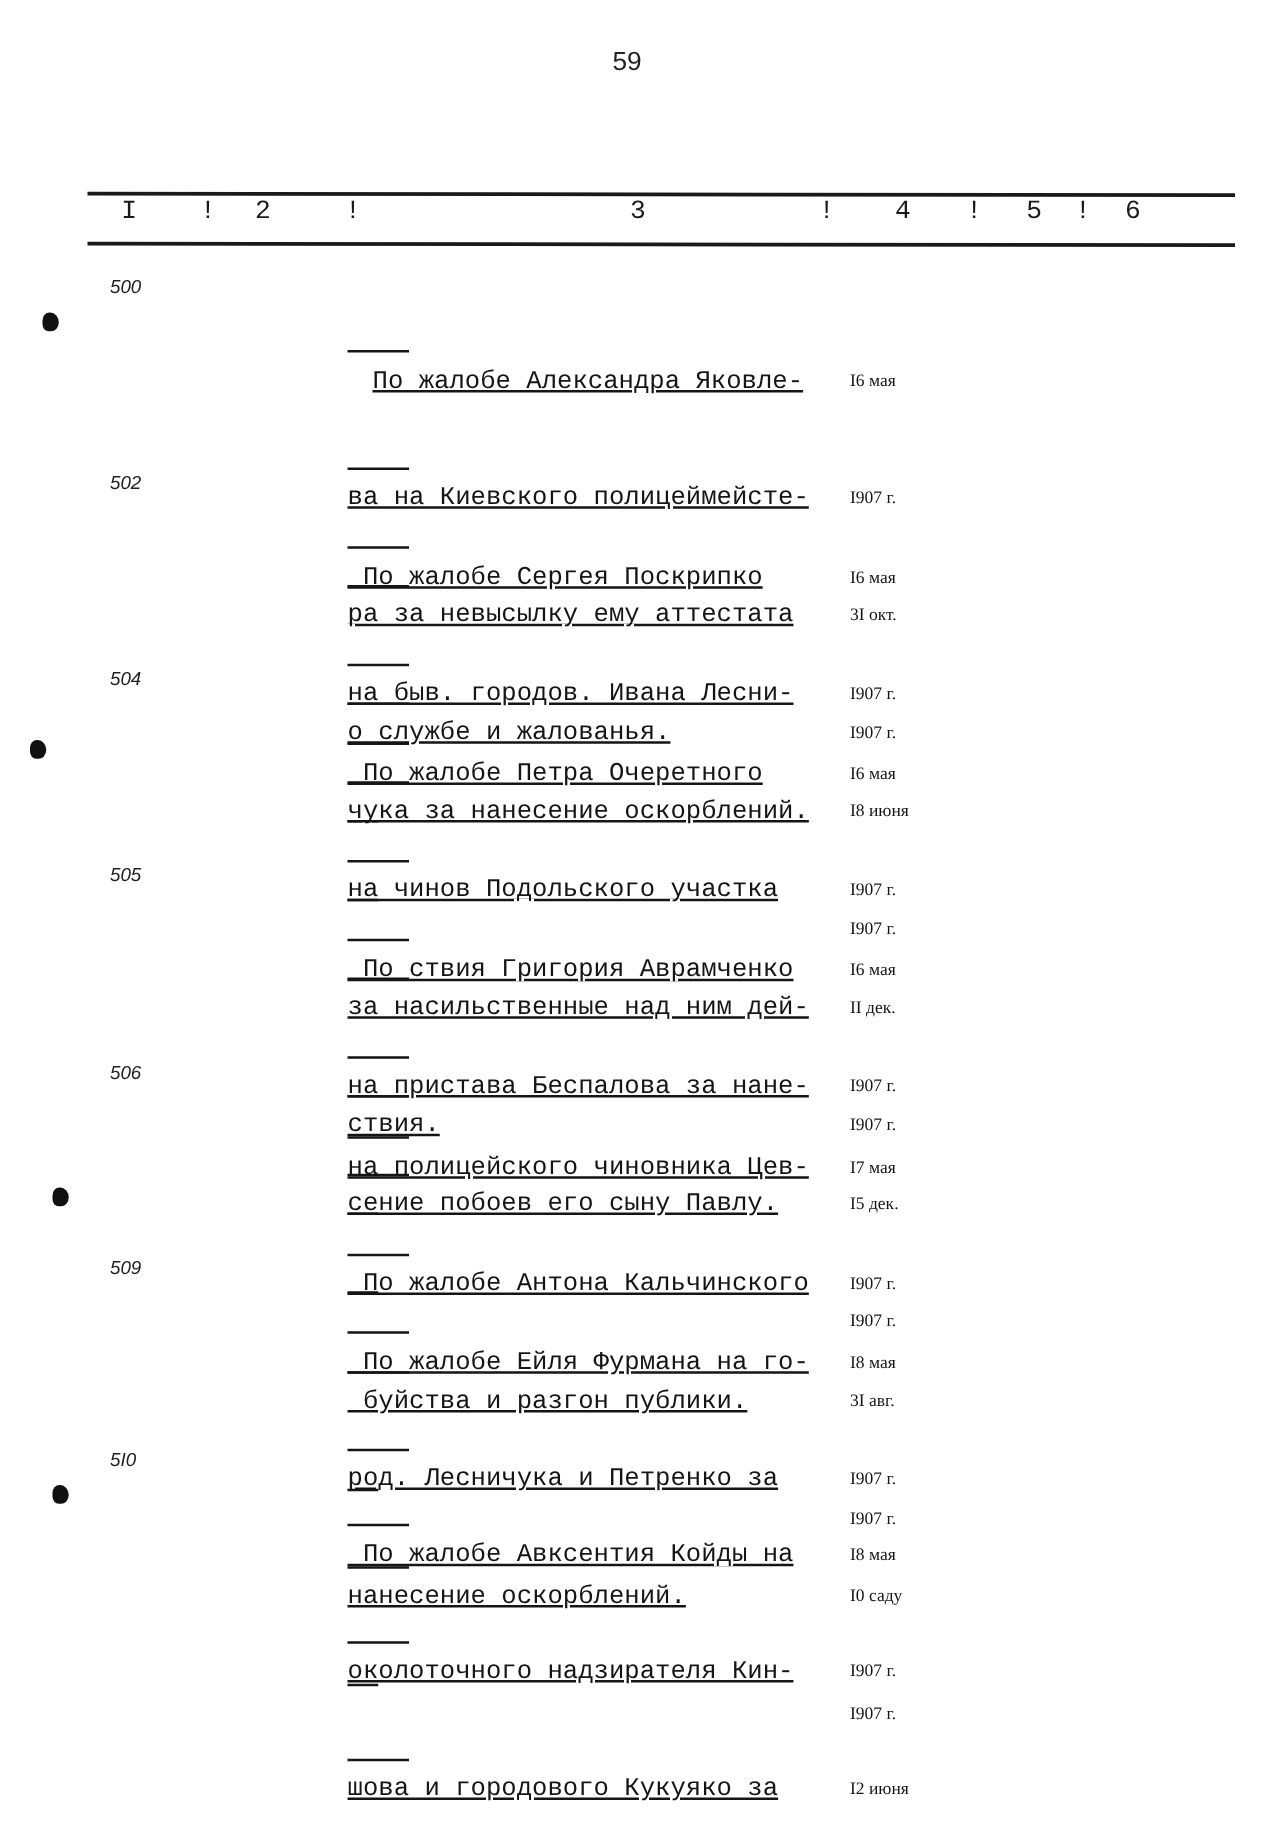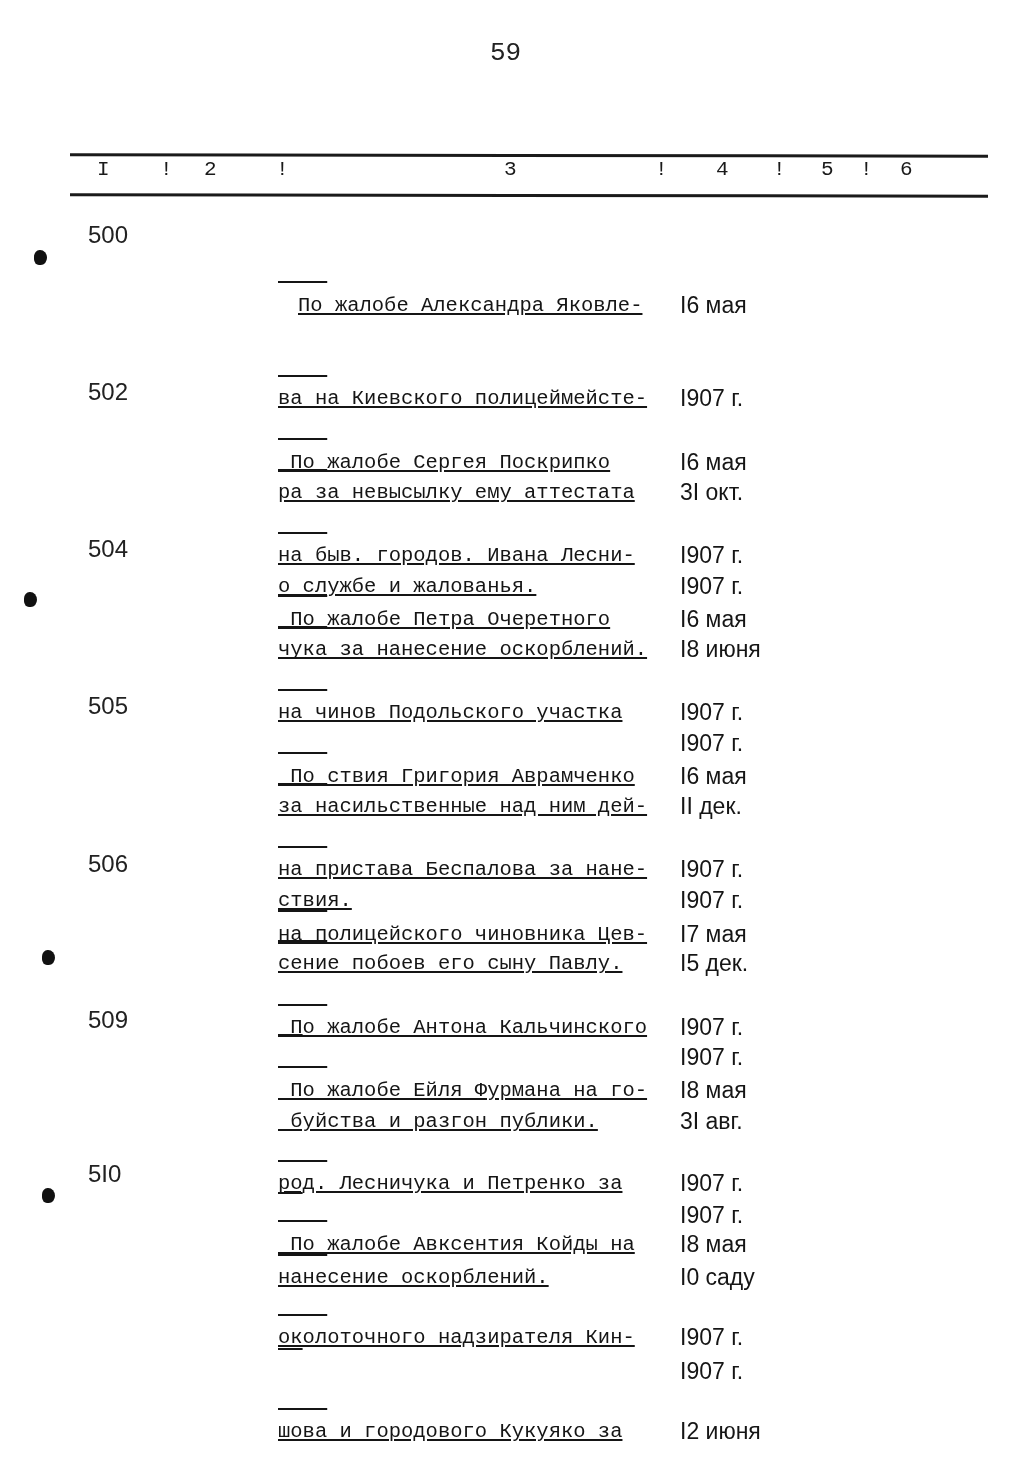--- a/index.html
+++ b/index.html
@@ -1,43 +1,43 @@
 <!DOCTYPE html>
 <html><head>
   <meta charset="utf-8">
   <style>
     html, body { margin: 0; padding: 0; }
     body {
       width: 1024px; height: 1471px; background: #ffffff; position: relative; overflow: hidden;
       color: #141414;
     }
     .page-number {
-      position: absolute; top: 38px; left: 490px; font-family: Liberation Mono, monospace;
-      font-size: 26px; color: #222;
+      position: absolute; top: 38px; left: 490px; font-family: Liberation Sans, sans-serif;
+      font-size: 21px; color: #222;
     }
     .rule {
       position: absolute; left: 70px; width: 918px; height: 3px; background: #1a1a1a;
     }
     .rule.top { top: 154px; transform: rotate(0.08deg); }
     .rule.bottom { top: 194px; transform: rotate(0.08deg); }
     .hdr {
       position: absolute; top: 158px; font-family: "Liberation Mono", monospace; font-size: 21px;
       color: #1a1a1a;
     }
     .sep { position: absolute; top: 158px; font-family: "Liberation Mono", monospace; font-size: 21px; color: #1a1a1a; }
     .entry { position: absolute; left: 0; width: 1024px; }
     .entry-num {
-      position: absolute; left: 88px; top: 0; font-family: "Liberation Sans", sans-serif; font-size: 24px; color: #222;
+      position: absolute; left: 88px; top: 0; font-family: "Liberation Sans", sans-serif; font-size: 15px; color: #222; font-style: italic;
     }
     .entry-desc {
       position: absolute; left: 278px; top: 6px; font-family: "Liberation Mono", monospace; font-size: 20.5px;
       line-height: 31.3px; color: #151515; white-space: pre; text-decoration: underline;
     }
     .entry-dates {
-      position: absolute; left: 680px; top: 6px; font-family: Liberation Sans, sans-serif; font-size: 23px;
+      position: absolute; left: 680px; top: 6px; font-family: Liberation Serif, serif; font-size: 14px;
       line-height: 31.3px; color: #151515; white-space: pre;
     }
     .line { display: block; }
     .hole {
       position: absolute; width: 13px; height: 15px; background: #111; border-radius: 45% 55% 50% 40%;
     }
   </style>
 </head>
 <body>
 

